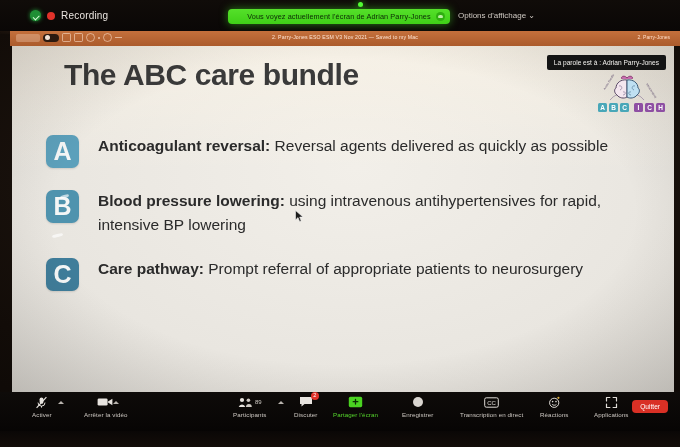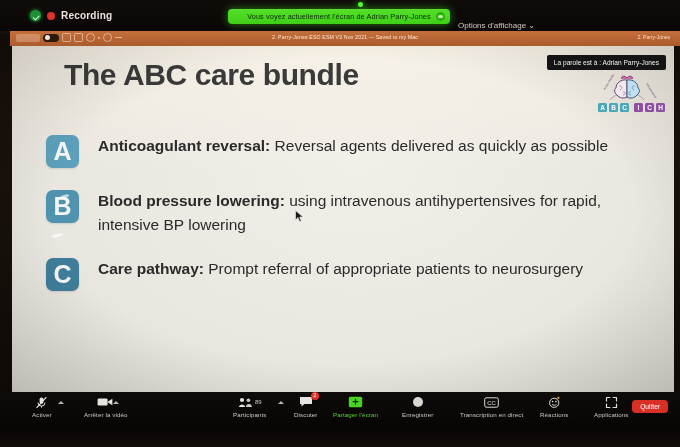--- a/index.html
+++ b/index.html
@@ -35,21 +35,21 @@
     width:11px; height:11px; border-radius:50%;
     background:#1f8f35; position:relative; flex:none;
     box-shadow:0 0 4px rgba(40,190,70,.75);
   }
   .shield:after{
     content:""; position:absolute; left:3px; top:4.5px;
     width:5px; height:2.5px; border-left:1.6px solid #d8ffd8;
     border-bottom:1.6px solid #d8ffd8; transform:rotate(-45deg);
   }
   .rec-dot { width:8px; height:8px; border-radius:50%; background:#e0322a; flex:none; }
-  .rec-label { color:#e9e4df; font-size:10px; font-weight:bold; letter-spacing:.2px; }
+  .rec-label { color:#e9e4df; font-size:10px; font-weight:normal; letter-spacing:.2px; }
 
   .green-banner {
     position:absolute; left:228px; top:9px; width:222px; height:15px;
     background:linear-gradient(180deg,#55e02a 0%,#3fcf17 100%);
     border-radius:4px;
     display:flex; align-items:center; justify-content:center; gap:5px;
     box-shadow:0 0 9px rgba(70,220,40,.55);
   }
   .green-banner span {
     color:#0d2a06; font-size:7.3px; letter-spacing:.1px; white-space:nowrap;
@@ -57,21 +57,21 @@
   .banner-badge {
     position:absolute; right:5px; top:3px; width:9px; height:9px;
     border-radius:50%; background:#2fae10;
   }
   .banner-badge:after{
     content:""; position:absolute; left:2px; top:3px; width:5px; height:3px;
     background:#bdf0a4; border-radius:2px 2px 1px 1px;
   }
   .display-opts {
     position:absolute; left:458px; top:11px;
-    color:#cfc9c2; font-size:8px; white-space:nowrap;margin-top:10px;
+    color:#cfc9c2; font-size:8px; white-space:nowrap;
   }
   .affichage {
     position:absolute; right:8px; top:31px;
     color:#d7d2cc; font-size:7px;
     display:flex; align-items:center; gap:3px;
   }
   .affichage .sq { width:6px; height:6px; background:#b9b4ae; border-radius:1px; }
   .green-led {
     position:absolute; left:358px; top:2px; width:5px; height:5px;
     border-radius:50%; background:#53ff34; box-shadow:0 0 7px #3bd81f;

